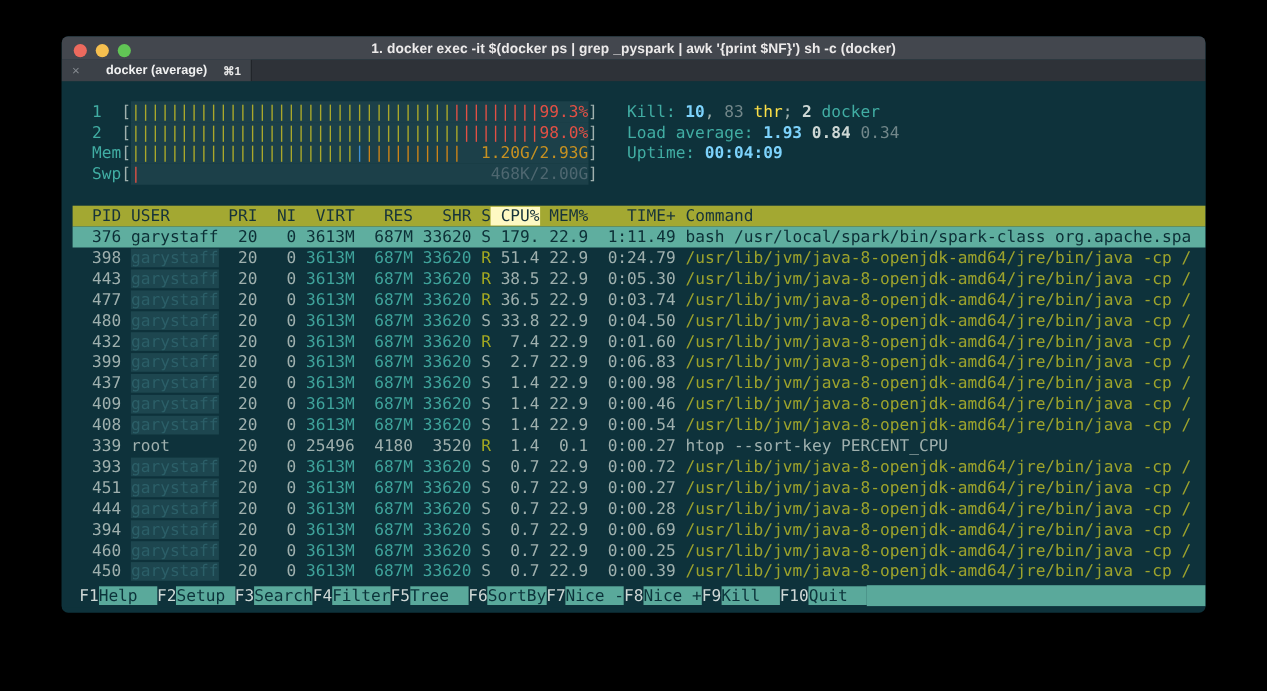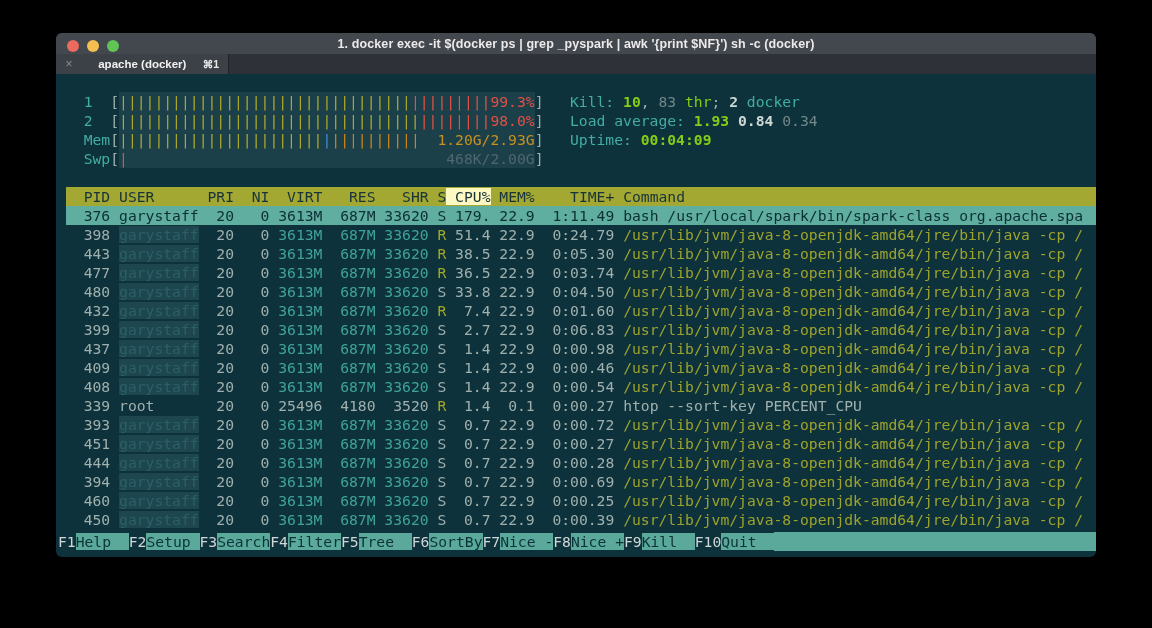--- a/index.html
+++ b/index.html
@@ -21,40 +21,40 @@
   
   #term{position:relative;height:478px;background:#0e323b;font-family:"DejaVu Sans Mono",monospace;font-size:14.7px;line-height:19px;color:#9fb0ae;padding:18px 0 0 10px;box-sizing:border-box;}
   .row{white-space:pre;height:19px;}
   
   .m-inner{display:inline-block;width:47ch;height:19px;background:#1c4049;position:relative;vertical-align:top;overflow:hidden;}
   .m-bars{position:absolute;left:0;top:0;white-space:pre;}
   .m-value{position:absolute;right:0;top:0;white-space:pre;}
   
   #sysinfo{position:absolute;left:514px;top:18px;}
   .c-label{color:#41ada3;}
-  .c-bold{color:#84cc16;font-weight:bold;}
+  .c-bold{color:#7dd3fc;font-weight:bold;}
   .c-light{color:#ced8d5;font-weight:bold;}
   .c-dim{color:#72878a;}
-  .c-yellow{color:#84cc16;}
+  .c-yellow{color:#fde047;}
   .c-norm{color:#9fb0ae;}
   
   #hdr-row{background:#a3a832;color:#17333a;}
   .hdr{color:#17333a;text-align:center;}
   .hdr-sort{background:#fef9c3;}
   .f-num{color:#9fb0ae;}
   .f-teal{color:#3fa39b;}
   .f-state-S{color:#9fb0ae;}
   .f-state-R{color:#a3a821;}
   .f-cmd-green{color:#9da32c;}
   .f-cmd-plain{color:#9fb0ae;}
   .f-user-dim{color:#2c5f68;background:#1d464f;}
   .row-selected{background:#5fae9f;}
   .row-selected span{color:#0c2f36 !important;background:transparent !important;font-weight:normal;}
   
-  #fbar{position:absolute;left:2px;right:0;bottom:1px;height:19px;display:flex;white-space:pre;}
+  #fbar{position:absolute;left:16px;right:0;bottom:1px;height:19px;display:flex;white-space:pre;}
   .fkey-key{color:#cfd8d6;}
   .fkey-label{background:#5aa99b;color:#0c333a;}
   .fbar-fill{flex:1;background:#5aa99b;}
 </style>
 </head>
 <body>
 
 <div id="stage">
   <div id="window">
 
@@ -63,21 +63,21 @@
         <span class="light red"></span>
         <span class="light yellow"></span>
         <span class="light green"></span>
       </div>
       <div id="title">1. docker exec -it $(docker ps | grep _pyspark | awk '{print $NF}') sh -c  (docker)</div>
     </div>
 
     <div id="tabbar">
       <div id="tab">
         <span id="tab-close">×</span>
-        <span id="tab-title">apache (docker)</span>
+        <span id="tab-title">docker (average)</span>
         <span id="tab-shortcut">⌘1</span>
       </div>
     </div>
 
     <div id="term">
       <div id="meters">
           <div class="row"><span class="c-label">  1  </span><span class="c-norm">[</span><span class="m-inner"><span class="m-bars"><span style="color: rgb(170, 168, 42);">|||||||||||||||||||||||||||||||||</span><span style="color: rgb(226, 80, 69);">|||||||||</span></span><span class="m-value" style="color: rgb(226, 80, 69);">99.3%</span></span><span class="c-norm">]</span></div>
           <div class="row"><span class="c-label">  2  </span><span class="c-norm">[</span><span class="m-inner"><span class="m-bars"><span style="color: rgb(170, 168, 42);">||||||||||||||||||||||||||||||||||</span><span style="color: rgb(226, 80, 69);">||||||||</span></span><span class="m-value" style="color: rgb(226, 80, 69);">98.0%</span></span><span class="c-norm">]</span></div>
           <div class="row"><span class="c-label">  Mem</span><span class="c-norm">[</span><span class="m-inner"><span class="m-bars"><span style="color: rgb(170, 168, 42);">|||||||||||||||||||||||</span><span style="color: rgb(63, 143, 212);">|</span><span style="color: rgb(204, 132, 24);">||||||||||</span></span><span class="m-value" style="color: rgb(199, 145, 33);">1.20G/2.93G</span></span><span class="c-norm">]</span></div>
           <div class="row"><span class="c-label">  Swp</span><span class="c-norm">[</span><span class="m-inner"><span class="m-bars"><span style="color: rgb(226, 80, 69);">|</span></span><span class="m-value" style="color: rgb(78, 103, 112);">468K/2.00G</span></span><span class="c-norm">]</span></div>

